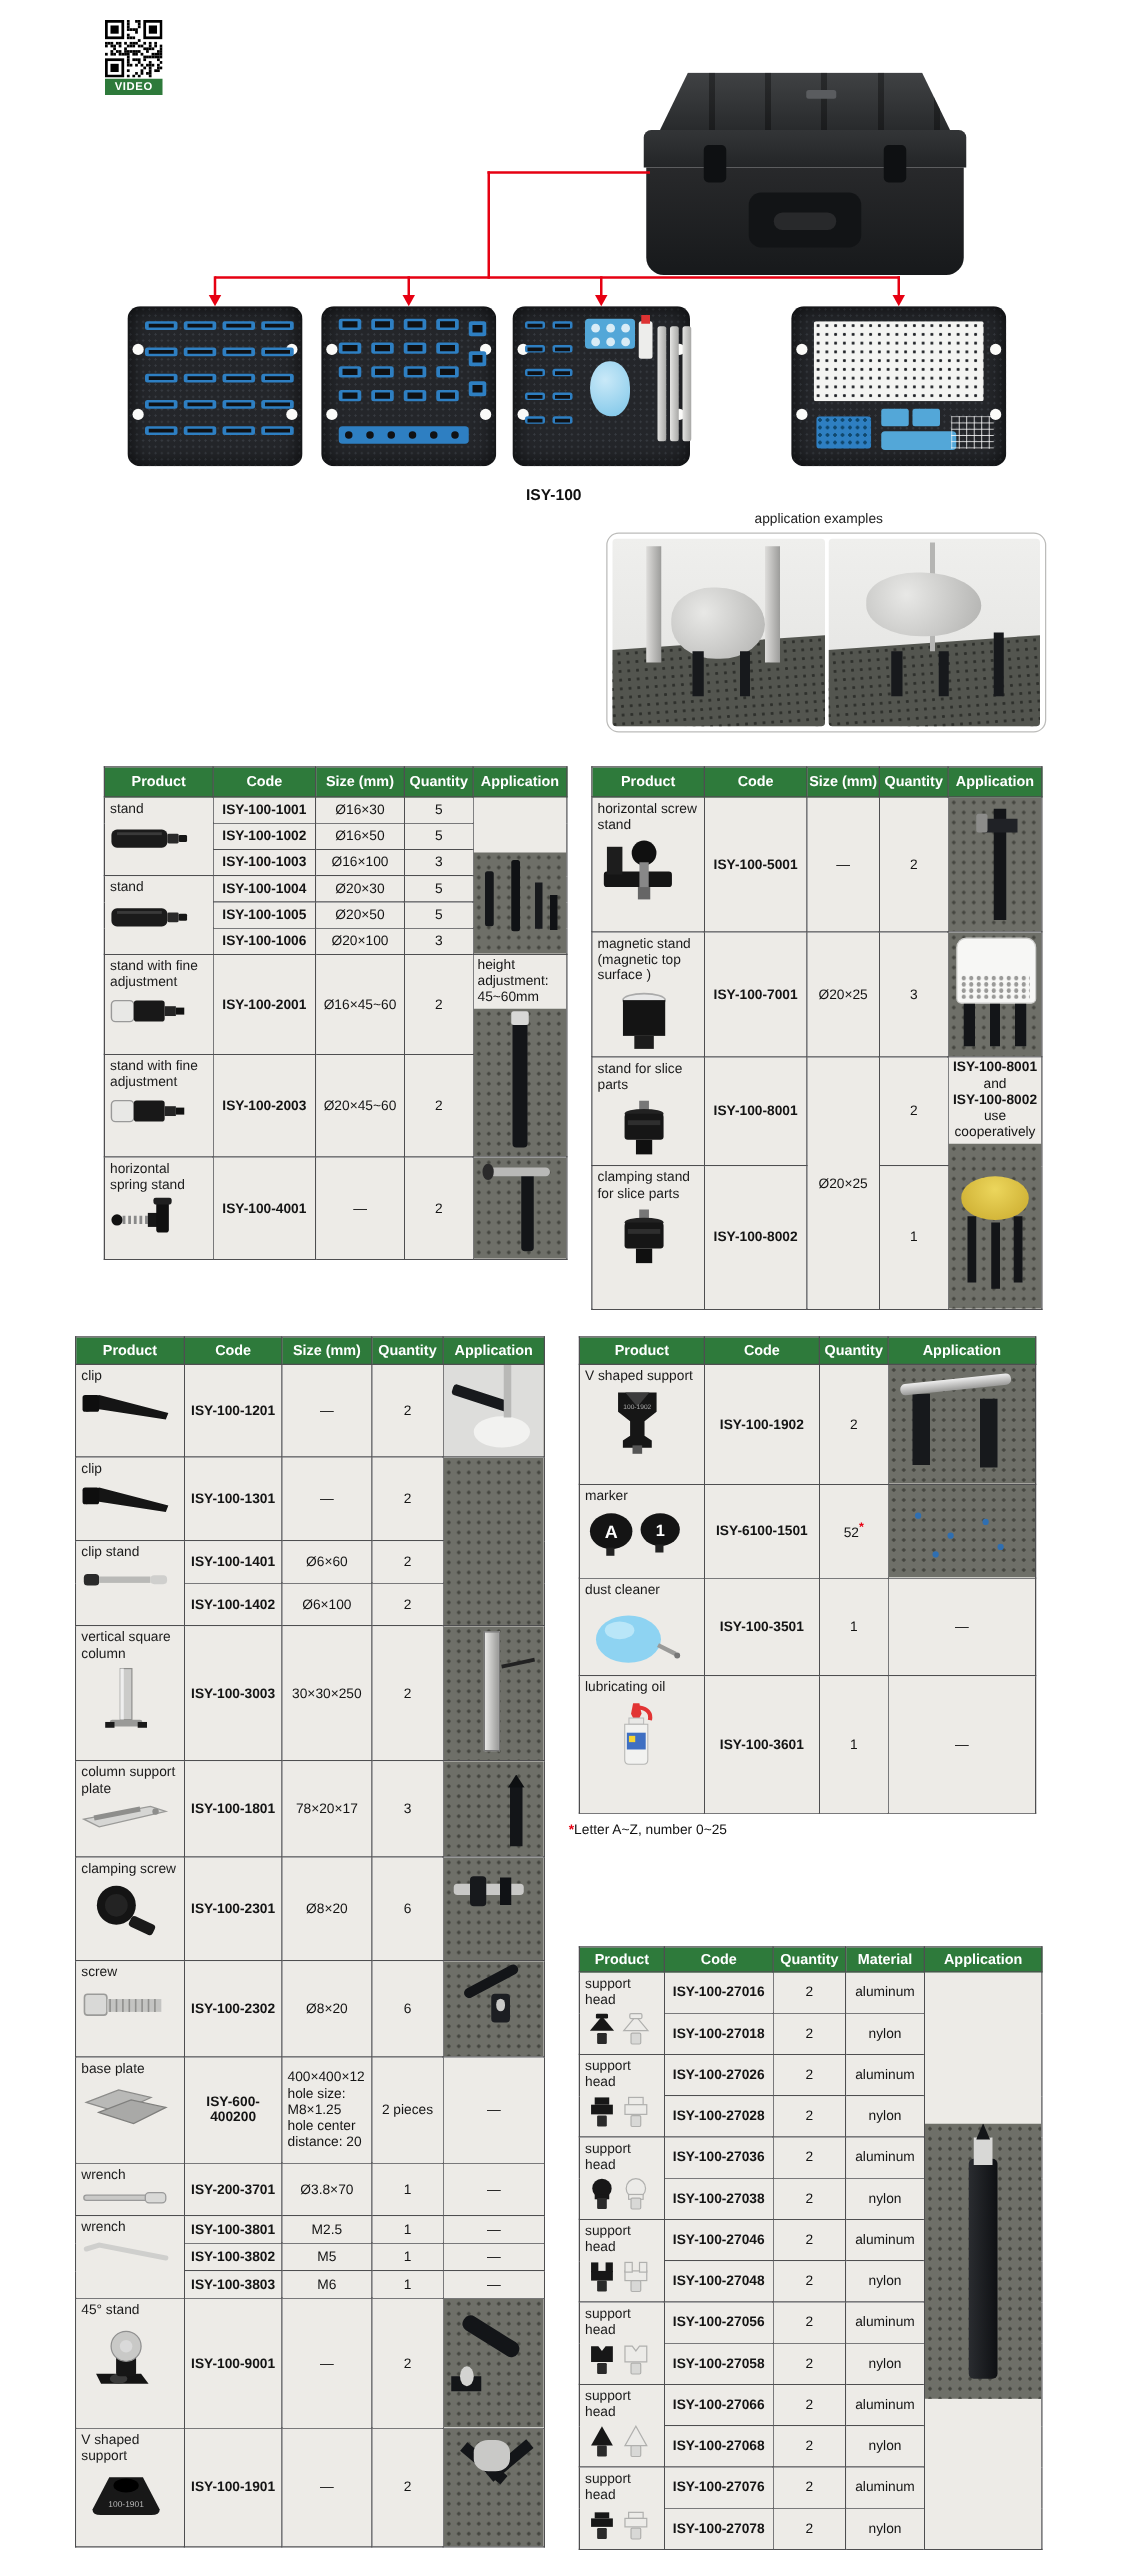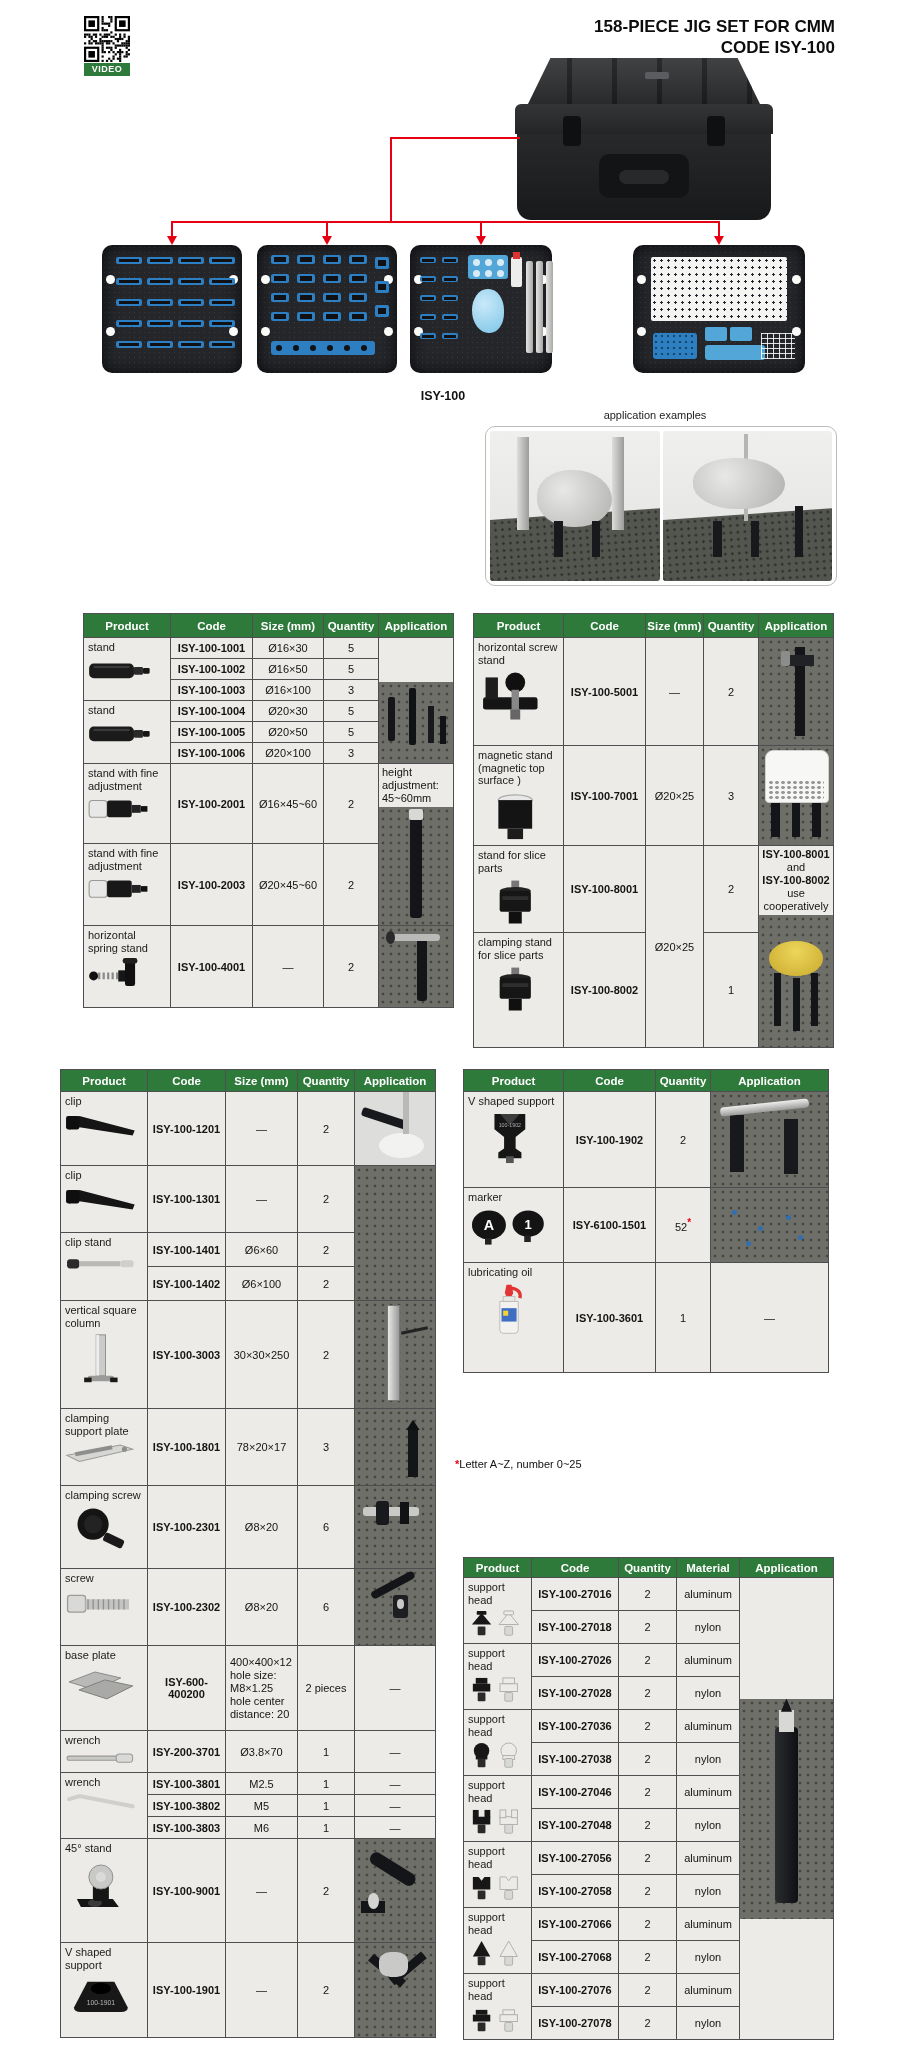--- a/index.html
+++ b/index.html
@@ -187,24 +187,20 @@
         <rect x="2.2" y="2.2" width="11" height="11" fill="#fff"></rect>
         <rect x="4.4" y="4.4" width="6.6000000000000005" height="6.6000000000000005" fill="#000"></rect>
         <rect x="30.800000000000004" y="0" width="15.400000000000002" height="15.400000000000002" fill="#000"></rect>
         <rect x="33" y="2.2" width="11" height="11" fill="#fff"></rect>
         <rect x="35.2" y="4.4" width="6.6000000000000005" height="6.6000000000000005" fill="#000"></rect>
         <rect x="0" y="30.800000000000004" width="15.400000000000002" height="15.400000000000002" fill="#000"></rect>
         <rect x="2.2" y="33" width="11" height="11" fill="#fff"></rect>
         <rect x="4.4" y="35.2" width="6.6000000000000005" height="6.6000000000000005" fill="#000"></rect>
       </svg></div>
   <div class="video-badge">VIDEO</div>
-  <div class="title">
-    <div>158-PIECE JIG SET FOR CMM</div>
-    <div>CODE ISY-100</div>
-  </div>
 
   <div class="case">
     <div class="lidtop">
         <div class="logo"></div>
       </div>
     <div class="lidfront"></div>
     <div class="cbody"></div>
     <div class="latch" style="left:48px;"></div>
     <div class="latch" style="left:192px;"></div>
     <div class="handle"></div>
@@ -823,21 +819,21 @@
               <div class="cellwrap">
                 <div class="ph">
                   <div class="ov" style="left: 40%; top: 4%; width: 14%; height: 88%; background: linear-gradient(90deg, rgb(232, 232, 230), rgb(154, 154, 152)); border: 1px solid rgb(119, 119, 119);"></div>
                   <div class="ov" style="left: 58%; top: 26%; width: 34%; height: 3px; background: rgb(34, 34, 34); transform: rotate(-12deg);"></div>
                 </div>
               </div>
             </td>
           </tr>
           <tr style="height: 77px;">
             <td class="prod">
-              <div class="pname">clamping support plate</div>
+              <div class="pname">column support plate</div>
               <div class="picon">
                 <svg viewBox="0 0 70 24">
                   <path d="M2 14 L54 4 66 8 14 20 z" fill="#d6d6d4" stroke="#9a9a98"></path>
                   <path d="M10 13 L46 6" stroke="#8e8e8c" stroke-width="4"></path>
                   <circle cx="58" cy="8" r="2.5" fill="#8e8e8c"></circle>
                 </svg>
               </div>
             </td>
             <td class="code">ISY-100-1801</td>
             <td>78×20×17</td>
@@ -1075,20 +1071,36 @@
               <div class="cellwrap">
                 <div class="ph">
                   <div class="ov" style="left: 18%; top: 30%; width: 5px; height: 5px; background: rgb(47, 111, 178); border-radius: 50%;"></div>
                   <div class="ov" style="left: 40%; top: 52%; width: 5px; height: 5px; background: rgb(47, 111, 178); border-radius: 50%;"></div>
                   <div class="ov" style="left: 64%; top: 36%; width: 5px; height: 5px; background: rgb(47, 111, 178); border-radius: 50%;"></div>
                   <div class="ov" style="left: 30%; top: 72%; width: 5px; height: 5px; background: rgb(47, 111, 178); border-radius: 50%;"></div>
                   <div class="ov" style="left: 74%; top: 64%; width: 5px; height: 5px; background: rgb(47, 111, 178); border-radius: 50%;"></div>
                 </div>
               </div>
             </td>
+          </tr>
+          <tr style="height: 78px;">
+            <td class="prod">
+              <div class="pname">dust cleaner</div>
+              <div class="picon">
+                <svg viewBox="0 0 64 44">
+                  <ellipse cx="26" cy="24" rx="22" ry="16" fill="#8ed3f2"></ellipse>
+                  <ellipse cx="20" cy="18" rx="10" ry="6" fill="#b9e6f8"></ellipse>
+                  <path d="M46 28 l12 6" stroke="#9a9a98" stroke-width="3"></path>
+                  <circle cx="59" cy="35" r="2" fill="#777"></circle>
+                </svg>
+              </div>
+            </td>
+            <td class="code">ISY-100-3501</td>
+            <td>1</td>
+            <td>—</td>
           </tr>
           <tr style="height: 110px;">
             <td class="prod">
               <div class="pname">lubricating oil</div>
               <div class="picon">
                 <svg viewBox="0 0 40 62">
                   <path d="M16 2 h6 l2 10 -2 4 h-6 l-2 -4 z" fill="#e23434"></path>
                   <path d="M22 6 q12 2 10 12" fill="none" stroke="#e23434" stroke-width="4"></path>
                   <rect x="12" y="16" width="14" height="6" fill="#e8e8e6" stroke="#bbb"></rect>
                   <path d="M8 22 h22 v34 q0 4 -4 4 H12 q-4 0 -4 -4 z" fill="#f2f2f0" stroke="#b5b5b3"></path>

